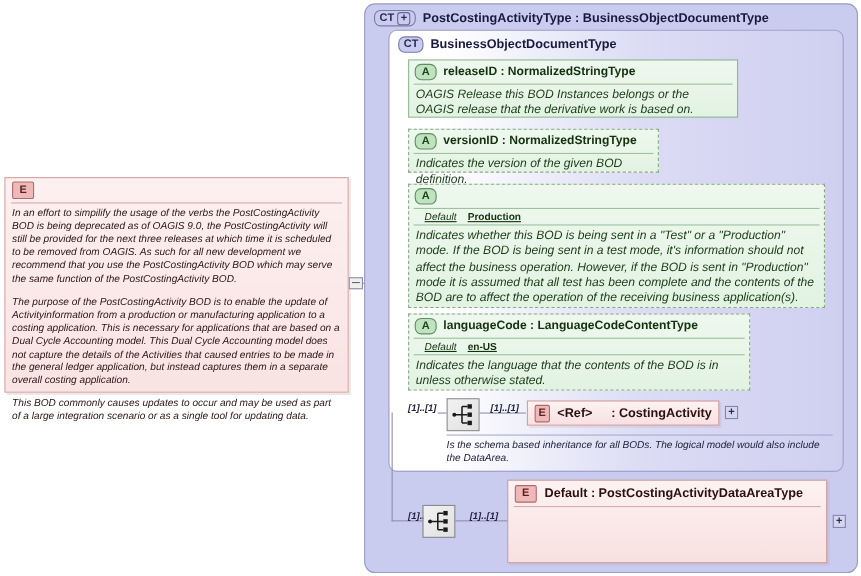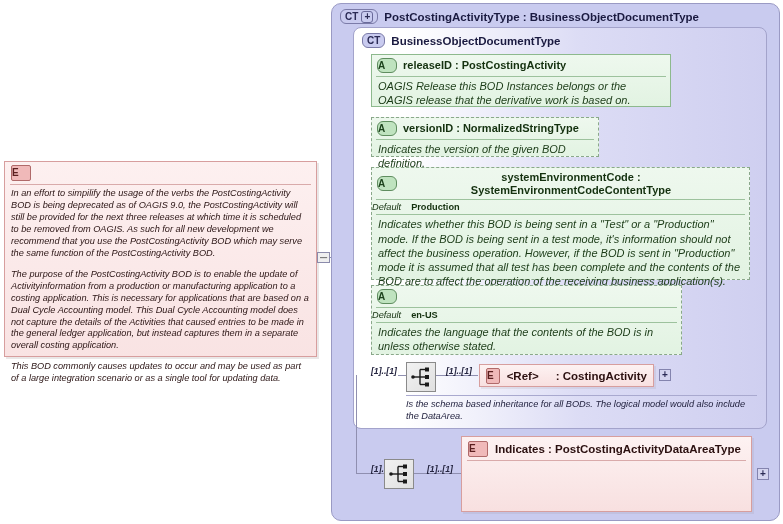--- a/index.html
+++ b/index.html
@@ -8,21 +8,21 @@
     margin: 0; padding: 0;
     width: 783px; height: 524px;
     background: #ffffff;
     font-family: "Liberation Sans", sans-serif;
     overflow: hidden;
   }
   #root { position: relative; width: 783px; height: 524px; }
 
   
   .badge {
-    display: inline-flex; align-items: center; justify-content: flex-start;
+    display: inline-flex; align-items: center; justify-content: center;
     font-size: 10px; font-weight: bold; line-height: 1;
     border: 1px solid #6a6a9a;
     vertical-align: middle;
   }
   .badge-ct {
     background: #c9cbef; color: #2b2b55;
     border: 1px solid #7b7ba8; border-radius: 6px;
     height: 15px; padding: 0 4px; font-size: 10px;
   }
   .badge-a {
@@ -89,22 +89,22 @@
   .attr-box.dashed { border: 1px dashed #8aa88a; }
   .attr-head {
     display: flex; align-items: center; gap: 6px;
     padding: 3px 5px 3px 5px;
     font-size: 11px; font-weight: bold; color: #14310f;
   }
   .attr-head .label { line-height: 1.15; }
   .attr-sep { border-top: 1px solid #9dc29d; margin: 0 4px; }
   .attr-default {
     display: flex; gap: 10px; align-items: flex-start;
-    padding: 2px 6px 2px 0;
-    font-size: 9.2px; color: #14310f;
+    padding: 2px 6px 2px 14px;
+    font-size: 9.2px; color: #14310f; text-decoration: underline;
   }
   .attr-default .dk { font-style: italic; font-weight: normal; }
   .attr-default .dv { font-weight: bold; font-style: normal; }
   .attr-doc {
     padding: 2px 6px 4px 6px;
     font-size: 11px; font-style: italic; color: #1b3b17;
     line-height: 1.3;
   }
   .elem-head {
     display: flex; align-items: center; gap: 7px;
@@ -207,52 +207,52 @@
     <div class="ct-inner-title">
       <span class="badge badge-ct">CT</span>
       <span>BusinessObjectDocumentType</span>
     </div>
     <div class="ct-inner-footer">Is the schema based inheritance for all BODs. The logical model would also include the DataArea.</div>
   </div>
 
   <div class="attr-box" style="left:371px; top:54px; width:300px; height:53px;">
     <div class="attr-head">
       <span class="badge badge-a">A</span>
-      <span class="label">releaseID : PostCostingActivity</span>
+      <span class="label">releaseID : NormalizedStringType</span>
     </div>
     <div class="attr-sep"></div>
     <div class="attr-doc">OAGIS Release this BOD Instances belongs or the OAGIS release that the derivative work is based on.</div>
   </div>
 
   <div class="attr-box dashed" style="left:371px; top:117px; width:228px; height:40px;">
     <div class="attr-head">
       <span class="badge badge-a">A</span>
       <span class="label">versionID : NormalizedStringType</span>
     </div>
     <div class="attr-sep"></div>
     <div class="attr-doc">Indicates the version of the given BOD definition.</div>
   </div>
 
   <div class="attr-box dashed" style="left:371px; top:167px; width:379px; height:113px;">
     <div class="attr-head" style="padding-right:10px;">
       <span class="badge badge-a" style="flex:0 0 auto;">A</span>
-      <span class="label" style="text-align:center; flex:1;">systemEnvironmentCode : SystemEnvironmentCodeContentType</span>
     </div>
     <div class="attr-sep"></div>
     <div class="attr-default">
       <span class="dk">Default</span>
       <span class="dv">Production</span>
     </div>
     <div class="attr-sep"></div>
     <div class="attr-doc">Indicates whether this BOD is being sent in a "Test" or a "Production" mode. If the BOD is being sent in a test mode, it's information should not affect the business operation. However, if the BOD is sent in "Production" mode it is assumed that all test has been complete and the contents of the BOD are to affect the operation of the receiving business application(s).</div>
   </div>
 
   <div class="attr-box dashed" style="left:371px; top:285px; width:311px; height:70px;">
     <div class="attr-head">
       <span class="badge badge-a">A</span>
+      <span class="label">languageCode : LanguageCodeContentType</span>
     </div>
     <div class="attr-sep"></div>
     <div class="attr-default">
       <span class="dk">Default</span>
       <span class="dv">en-US</span>
     </div>
     <div class="attr-sep"></div>
     <div class="attr-doc">Indicates the language that the contents of the BOD is in unless otherwise stated.</div>
   </div>
 
@@ -304,21 +304,21 @@
       <rect x="18" y="19.5" width="4" height="4" fill="#1a1a1a"></rect>
     </svg>
   </div>
 
   <div class="hline" style="left:414px; top:473px; width:52px;"></div>
   <div class="card" style="left:427px; top:464px;">[1]..[1]</div>
 
   <div class="ref-box" style="left:461px; top:436px; width:291px; height:76px;">
     <div class="elem-head" style="padding:4px 6px 3px 6px;">
       <span class="badge badge-e">E</span>
-      <span>Indicates : PostCostingActivityDataAreaType</span>
+      <span>Default : PostCostingActivityDataAreaType</span>
     </div>
     <div class="elem-sep"></div>
   </div>
   <div class="expandbox" style="left:757px; top:468px;">
     <span>+</span>
   </div>
 
 </div>
 
 </body></html>

